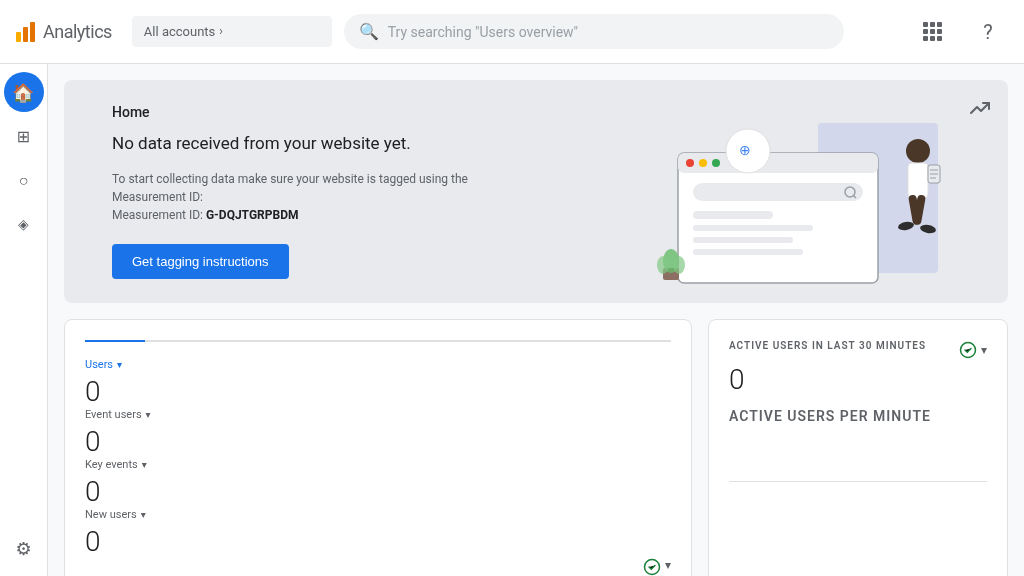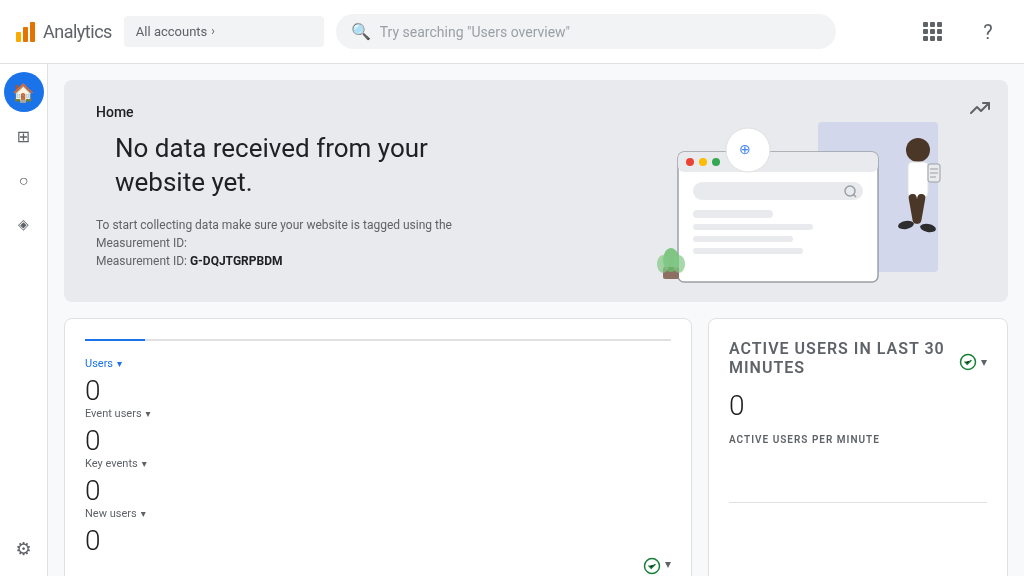--- a/index.html
+++ b/index.html
@@ -4,21 +4,21 @@
   <style>
     * { box-sizing: border-box; margin: 0; padding: 0; }
     body { font-family: 'Google Sans', Roboto, Arial, sans-serif; background: #f8f9fa; color: #202124; font-size: 14px; overflow: hidden; height: 576px; width: 1024px; }
 
     
     .topnav {
       display: flex; align-items: center; height: 64px;
       background: #fff; border-bottom: 1px solid #e0e0e0;
       padding: 0 16px; gap: 12px; position: relative; z-index: 10;
     }
-    .logo-area { display: flex; align-items: center; gap: 8px; margin-right: 0; }
+    .logo-area { display: flex; align-items: center; gap: 8px; margin-right: 8px; }
     .logo-bars { display: flex; align-items: flex-end; gap: 2px; }
     .logo-bar { background: #f9ab00; border-radius: 1px; }
     .logo-bar:nth-child(1) { width: 5px; height: 10px; }
     .logo-bar:nth-child(2) { width: 5px; height: 15px; background: #e37400; }
     .logo-bar:nth-child(3) { width: 5px; height: 20px; background: #e37400; }
     .logo-text { font-size: 18px; color: #5f6368; font-weight: 400; letter-spacing: -0.5px; }
 
     .breadcrumb-area {
       display: flex; align-items: flex-start; background: #f1f3f4;
       border-radius: 4px; padding: 8px 12px; min-width: 200px;
@@ -57,28 +57,28 @@
     }
     .sidebar-item.active { background: #1a73e8; color: #fff; }
     .sidebar-bottom { margin-top: auto; }
 
     
     .main { flex: 1; overflow-y: auto; background: #f8f9fa; }
 
     
     .hero {
       background: #e8eaed; margin: 16px; border-radius: 8px;
-      padding: 24px 32px; display: flex; align-items: center;
+      padding: 24px 48px; display: flex; align-items: center;
       min-height: 220px; position: relative; overflow: hidden;
     }
     .hero-content { flex: 1; max-width: 400px; }
     .hero-title { font-size: 14px; font-weight: 500; color: #202124; margin-bottom: 12px; }
     .hero-headline {
-      font-size: 26px; font-weight: 400; color: #202124;
-      line-height: 1.3; margin-bottom: 16px; margin-left: 19px;
+      font-size: 17px; font-weight: 400; color: #202124;
+      line-height: 1.3; margin-bottom: 16px;
     }
     .hero-desc { font-size: 12px; color: #5f6368; margin-bottom: 8px; line-height: 1.5; }
     .hero-desc strong { font-weight: 700; color: #202124; }
     .hero-btn {
       background: #1a73e8; color: #fff; border: none; border-radius: 4px;
       padding: 10px 20px; font-size: 13px; cursor: pointer;
       font-weight: 500; margin-top: 12px; white-space: nowrap;
     }
 
     .hero-trend-icon {
@@ -112,30 +112,30 @@
     .metric-label {
       font-size: 11px; color: #1a73e8; margin-bottom: 4px;
       display: flex; align-items: center; gap: 4px; cursor: pointer;
     }
     .metric-label-gray { color: #5f6368; }
     .metric-arrow { font-size: 10px; }
     .metric-value { font-size: 28px; font-weight: 300; color: #202124; }
     .metric-divider { width: 1px; background: #e0e0e0; margin: 0 8px; }
 
     .active-users-label {
-      font-size: 16px; font-weight: 600; color: #5f6368;
+      font-size: 10px; font-weight: 600; color: #5f6368;
       letter-spacing: 1px; text-transform: uppercase; margin-bottom: 8px;
     }
     .active-users-header {
       display: flex; align-items: center; justify-content: space-between;
       margin-bottom: 4px;
     }
     .active-users-value { font-size: 28px; font-weight: 300; color: #202124; }
     .active-users-per-min {
-      font-size: 10px; font-weight: 600; color: #5f6368;
+      font-size: 14px; font-weight: 600; color: #5f6368;
       letter-spacing: 1px; text-transform: uppercase; margin-top: 12px;
     }
     .chart-area {
       height: 60px; position: relative; margin-top: 8px;
     }
     .chart-line {
       width: 100%; height: 1px; background: #e0e0e0;
       position: absolute; bottom: 10px;
     }
 
@@ -223,20 +223,21 @@
 
     <div class="hero">
       <div class="hero-content">
         <div class="hero-title">Home</div>
         <div class="hero-headline">No data received from your website yet.</div>
         <div class="hero-desc">
           <span>To start collecting data make sure your website is tagged using the Measurement ID:</span><br>
           <span>Measurement ID: </span>
           <strong>G-DQJTGRPBDM</strong>
         </div>
+        <button class="hero-btn">Get tagging instructions</button>
       </div>
 
       <div class="hero-trend-icon">
         <svg width="24" height="24" viewBox="0 0 24 24" fill="none">
           <path d="M3 17L9 11L13 15L21 7" stroke="#5f6368" stroke-width="2" stroke-linecap="round" stroke-linejoin="round"></path>
           <path d="M15 7H21V13" stroke="#5f6368" stroke-width="2" stroke-linecap="round" stroke-linejoin="round"></path>
         </svg>
       </div>
 
       <div class="hero-illustration">

